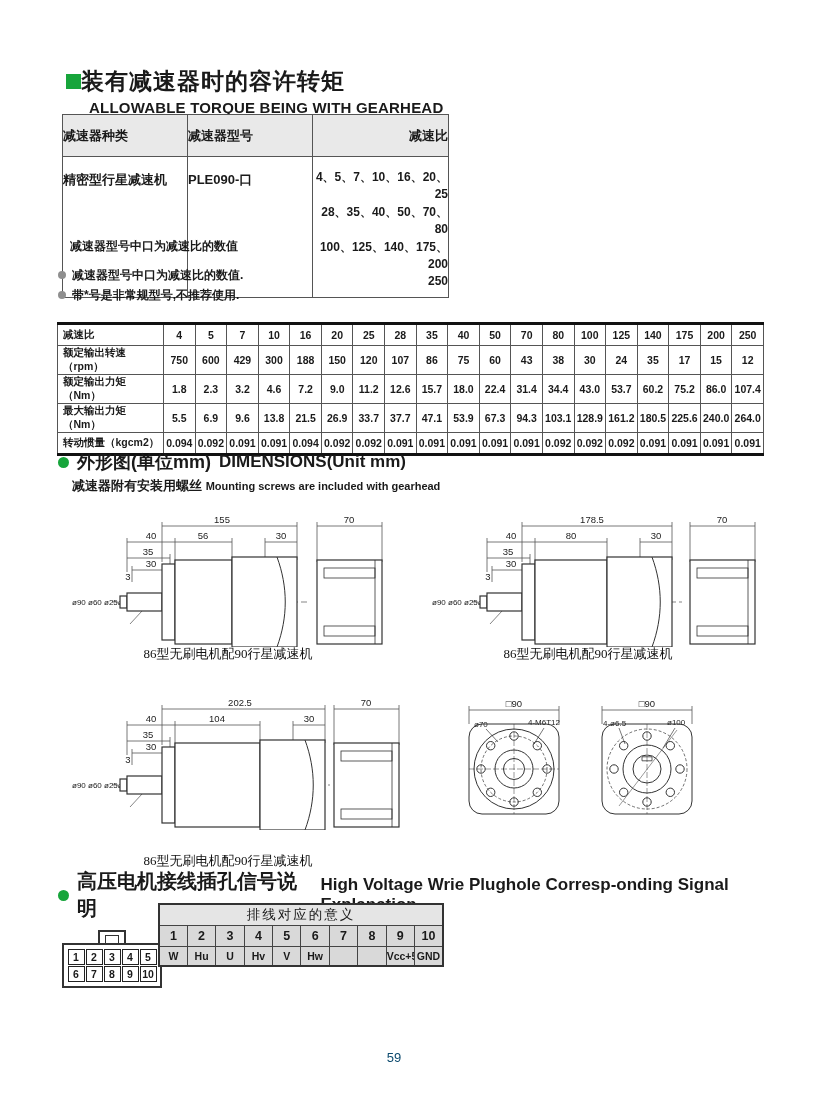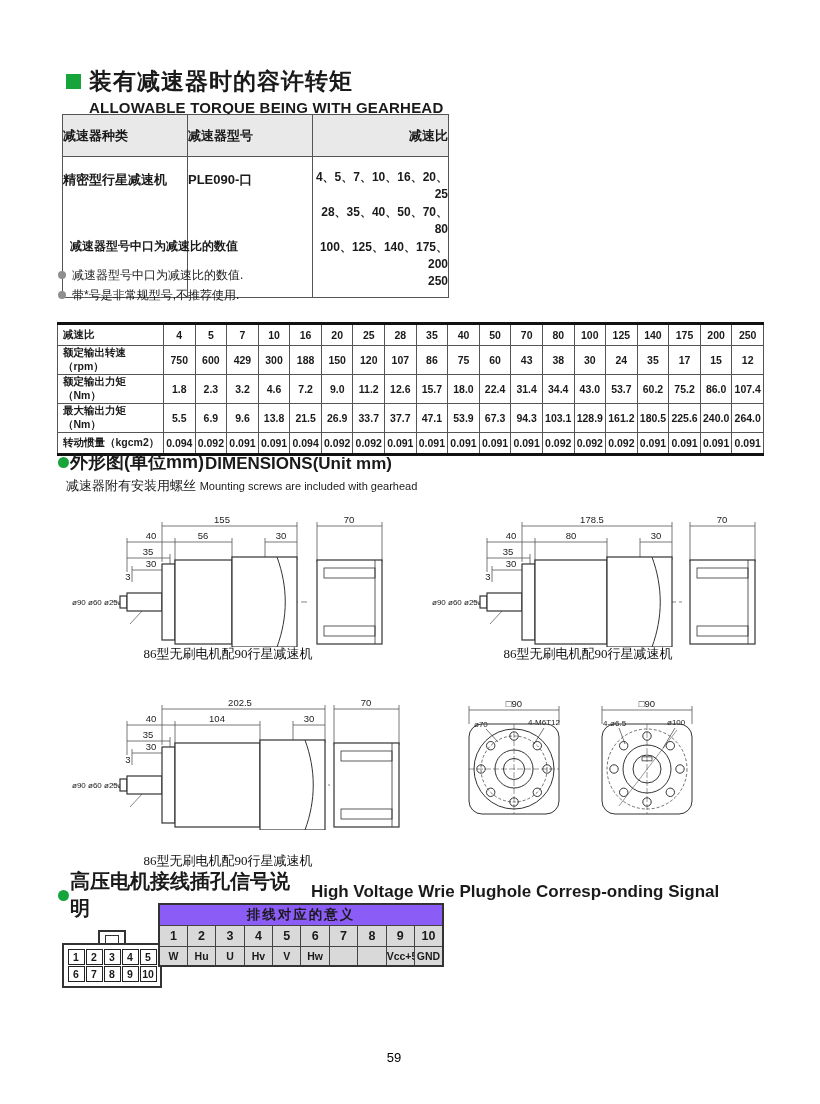--- a/index.html
+++ b/index.html
@@ -1,52 +1,52 @@
 <!DOCTYPE html>
 <html><head>
 <meta charset="utf-8">
 <style>
   * { margin:0; padding:0; box-sizing:border-box; }
   body { background:#fff; font-family:"Liberation Sans", sans-serif; color:#1a1a1a; }
   .page { position:relative; width:820px; height:1104px; background:#ffffff; overflow:hidden; }
 
   
   .title-block { position:absolute; left:66px; top:66px; }
-  .title-row { display:flex; align-items:center; gap:8px; }
+  .title-row { display:flex; align-items:center; }
   .green-square { width:15px; height:15px; background:#17a53b; display:inline-block; }
   .title-zh { font-size:23px; font-weight:bold; letter-spacing:1px; }
   .title-en { font-size:15px; font-weight:bold; margin-left:23px; margin-top:2px; letter-spacing:0.2px; }
 
   
   .t1 { position:absolute; left:62px; top:114px; width:386px; border-collapse:collapse; table-layout:fixed; }
   .t1 th, .t1 td { border:1.5px solid #555; vertical-align:top; padding:6px 0; }
   .t1 th { background:#e9e9e9; height:42px; font-size:13px; font-weight:bold; text-align:left; vertical-align:middle; }
   .t1 th.right, .t1 td.right { text-align:right; }
   .t1 td { height:112px; font-size:13px; font-weight:bold; padding-top:14px; }
   .t1 td.ratios { font-size:12px; white-space:pre-line; line-height:1.45; padding-top:12px; }
   .t1-footnote { position:absolute; left:70px; top:238px; font-size:12px; font-weight:bold;text-align:right; }
 
   
   .notes { position:absolute; left:58px; top:266px; list-style:none; }
-  .notes li { font-size:12px; font-weight:normal; line-height:1.65; display:flex; align-items:flex-start; }
+  .notes li { font-size:12px; font-weight:bold; line-height:1.65; display:flex; align-items:flex-start; }
   .note-bullet { width:8px; height:8px; border-radius:50%; background:#8f8f8f; display:inline-block; margin:5px 6px 0 0; flex:none; }
 
   
   .spec { position:absolute; left:57px; top:322px; width:707px; border-collapse:collapse; table-layout:fixed; border-top:3px solid #111; border-bottom:3px solid #111; }
   .spec th, .spec td { border:1px solid #555; height:22px; font-size:10.5px; text-align:center; padding:0 1px; }
   .spec th { width:106px; text-align:left; padding-left:5px; font-weight:600; }
   .spec td { font-weight:bold; }
 
   
   .dim-head { position:absolute; left:58px; top:450px; }
-  .sec-line { display:flex; align-items:flex-end; gap:1px; }
+  .sec-line { display:flex; align-items:center; gap:8px; }
   .green-dot { width:11px; height:11px; border-radius:50%; background:#17a53b; display:inline-block; align-self:center; flex:none; }
   .dim-zh { font-size:18px; font-weight:bold; }
   .dim-en { font-size:17px; font-weight:bold; }
-  .dim-sub { margin-top:3px; margin-left:8px; font-size:13px; font-weight:normal; }
+  .dim-sub { margin-top:3px; margin-left:14px; font-size:13px; font-weight:bold; }
   .dim-sub .en { font-size:11px; }
 
   .drawing { position:absolute; }
   .draw-caption { position:absolute; font-family:"Liberation Serif", serif; font-size:13px; color:#111; text-align:center; width:320px; }
   svg text { font-family:"Liberation Sans", sans-serif; }
   .dim-t { font-size:9.5px; fill:#222; }
   .sm-t { font-size:8px; fill:#222; }
 
   
   .sig-head { position:absolute; left:58px; top:868px; }
@@ -56,26 +56,26 @@
   .connector { position:absolute; left:62px; top:930px; width:100px; }
   .conn-clip { width:28px; height:13px; border:2px solid #333; border-bottom:none; margin:0 auto; position:relative; }
   .conn-clip::after { content:""; position:absolute; left:5px; top:3px; right:5px; bottom:0; border:1.5px solid #333; border-bottom:none; }
   .conn-body { border:2.5px solid #333; padding:4px 3px; background:#fff; }
   .conn-row { display:flex; gap:1px; justify-content:center; }
   .conn-row + .conn-row { margin-top:1px; }
   .conn-row span { width:17px; height:16px; border:1.7px solid #222; font-size:10.5px; font-weight:bold; display:flex; align-items:center; justify-content:center; }
 
   .sigtab { position:absolute; left:158px; top:903px; width:286px; border-collapse:collapse; table-layout:fixed; border:2px solid #333; }
   .sigtab td { border:1px solid #444; text-align:center; vertical-align:middle; overflow:hidden; }
-  .sigtab .tt td { font-size:13.5px; font-weight:bold; height:21px; background:#8b5cf6; letter-spacing:2px; }
+  .sigtab .tt td { font-size:13.5px; font-weight:normal; height:21px; background:#e5e5e5; letter-spacing:2px; }
   .sigtab .pins td { background:#d9d9d9; height:21px; font-size:12.5px; font-weight:bold; }
   .sigtab .clrs td { background:#fff; height:40px; font-size:10.5px; font-weight:bold; line-height:1.15; }
   .sigtab .sigs td { background:#d9d9d9; height:20px; font-size:10.5px; font-weight:bold; }
 
-  .pageno { position:absolute; left:0; top:1050px; width:788px; text-align:center; font-size:13px; color:#000000; }
+  .pageno { position:absolute; left:0; top:1050px; width:788px; text-align:center; font-size:13px; color:#0c4a6e; }
 </style>
 </head>
 <body>
 
 <div class="page">
 
   <div class="title-block">
     <div class="title-row">
       <span class="green-square"></span>
       <span class="title-zh">装有减速器时的容许转矩</span>

